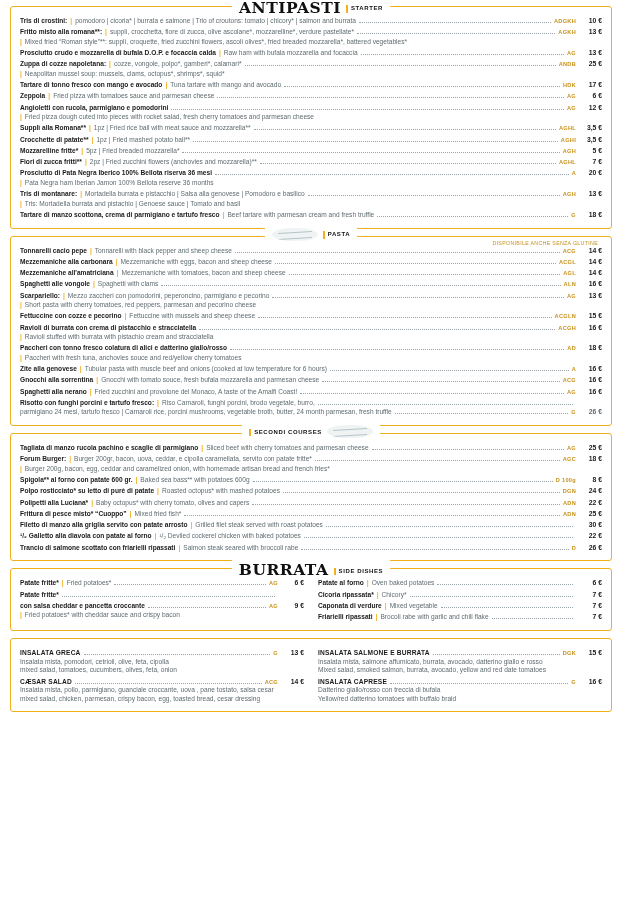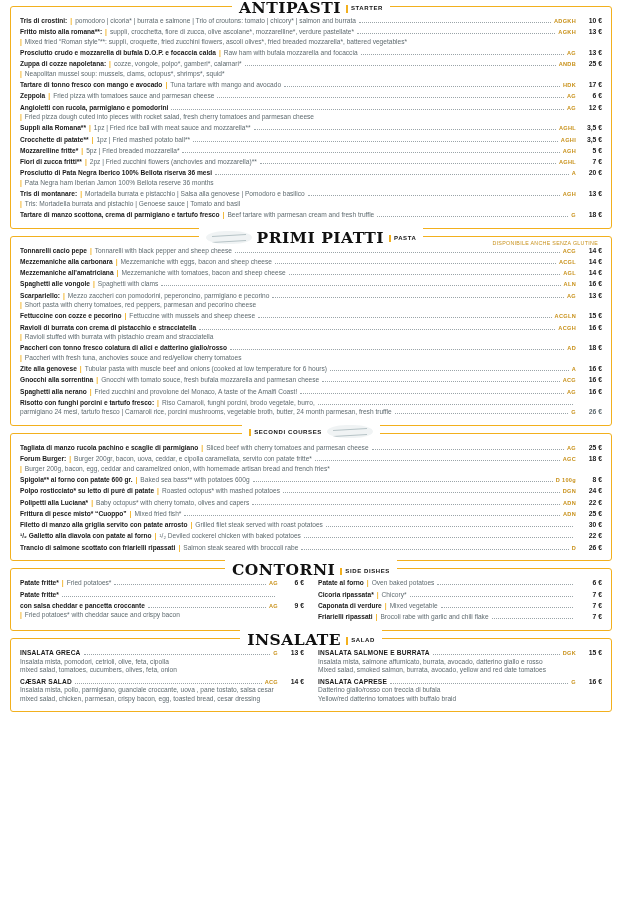--- a/index.html
+++ b/index.html
@@ -250,21 +250,20 @@
           <span class="txt"><b>Tartare di manzo scottona, crema di parmigiano e tartufo fresco</b><span class="bar">|</span><span class="desc">Beef tartare with parmesan cream and fresh truffle</span></span>
           <span class="dots"></span>
           <span class="alg">G</span>
           <span class="price">18 €</span>
         </div>
       </div>
       <div class="section">
         <div class="sec-head">
           <div class="sec-head-inner">
             <span class="ornament"></span>
-            <span class="sec-title">PRIMI PIATTI</span>
             <span class="sec-sub">PASTA</span>
           </div>
         </div>
         <div class="sec-note">DISPONIBILE ANCHE SENZA GLUTINE</div>
         <div class="row first">
           <span class="txt"><b>Tonnarelli cacio pepe</b><span class="bar">|</span><span class="desc">Tonnarelli with black pepper and sheep cheese</span></span>
           <span class="dots"></span>
           <span class="alg">ACG</span>
           <span class="price">14 €</span>
         </div>
@@ -411,21 +410,21 @@
         <div class="row">
           <span class="txt"><b>Trancio di salmone scottato con friarielli ripassati</b><span class="bar">|</span><span class="desc">Salmon steak seared with broccoli rabe</span></span>
           <span class="dots"></span>
           <span class="alg">D</span>
           <span class="price">26 €</span>
         </div>
       </div>
       <div class="section">
         <div class="sec-head">
           <div class="sec-head-inner">
-            <span class="sec-title">CONTORNI</span>
+            <span class="sec-title">BURRATA</span>
             <span class="sec-sub">SIDE DISHES</span>
           </div>
         </div>
         <div class="cols">
           <div class="col">
             <div class="row first">
               <span class="txt"><b>Patate fritte*</b><span class="bar">|</span><span class="desc">Fried potatoes*</span></span>
               <span class="dots"></span>
               <span class="alg">AG</span>
               <span class="price">6 €</span>
@@ -468,26 +467,20 @@
             <div class="row">
               <span class="txt"><b>Friarielli ripassati</b><span class="bar">|</span><span class="desc">Brocoli rabe with garlic and chili flake</span></span>
               <span class="dots"></span>
               <span class="alg"></span>
               <span class="price">7 €</span>
             </div>
           </div>
         </div>
       </div>
       <div class="section">
-        <div class="sec-head">
-          <div class="sec-head-inner">
-            <span class="sec-title">INSALATE</span>
-            <span class="sec-sub">SALAD</span>
-          </div>
-        </div>
         <div class="cols">
           <div class="col">
             <div class="ins-block first">
               <div class="row first">
                 <span class="txt ins-name">INSALATA GRECA</span>
                 <span class="dots"></span>
                 <span class="alg">G</span>
                 <span class="price">13 €</span>
               </div>
               <div class="ins-desc">Insalata mista, pomodori, cetrioli, olive, feta, cipolla</div>

